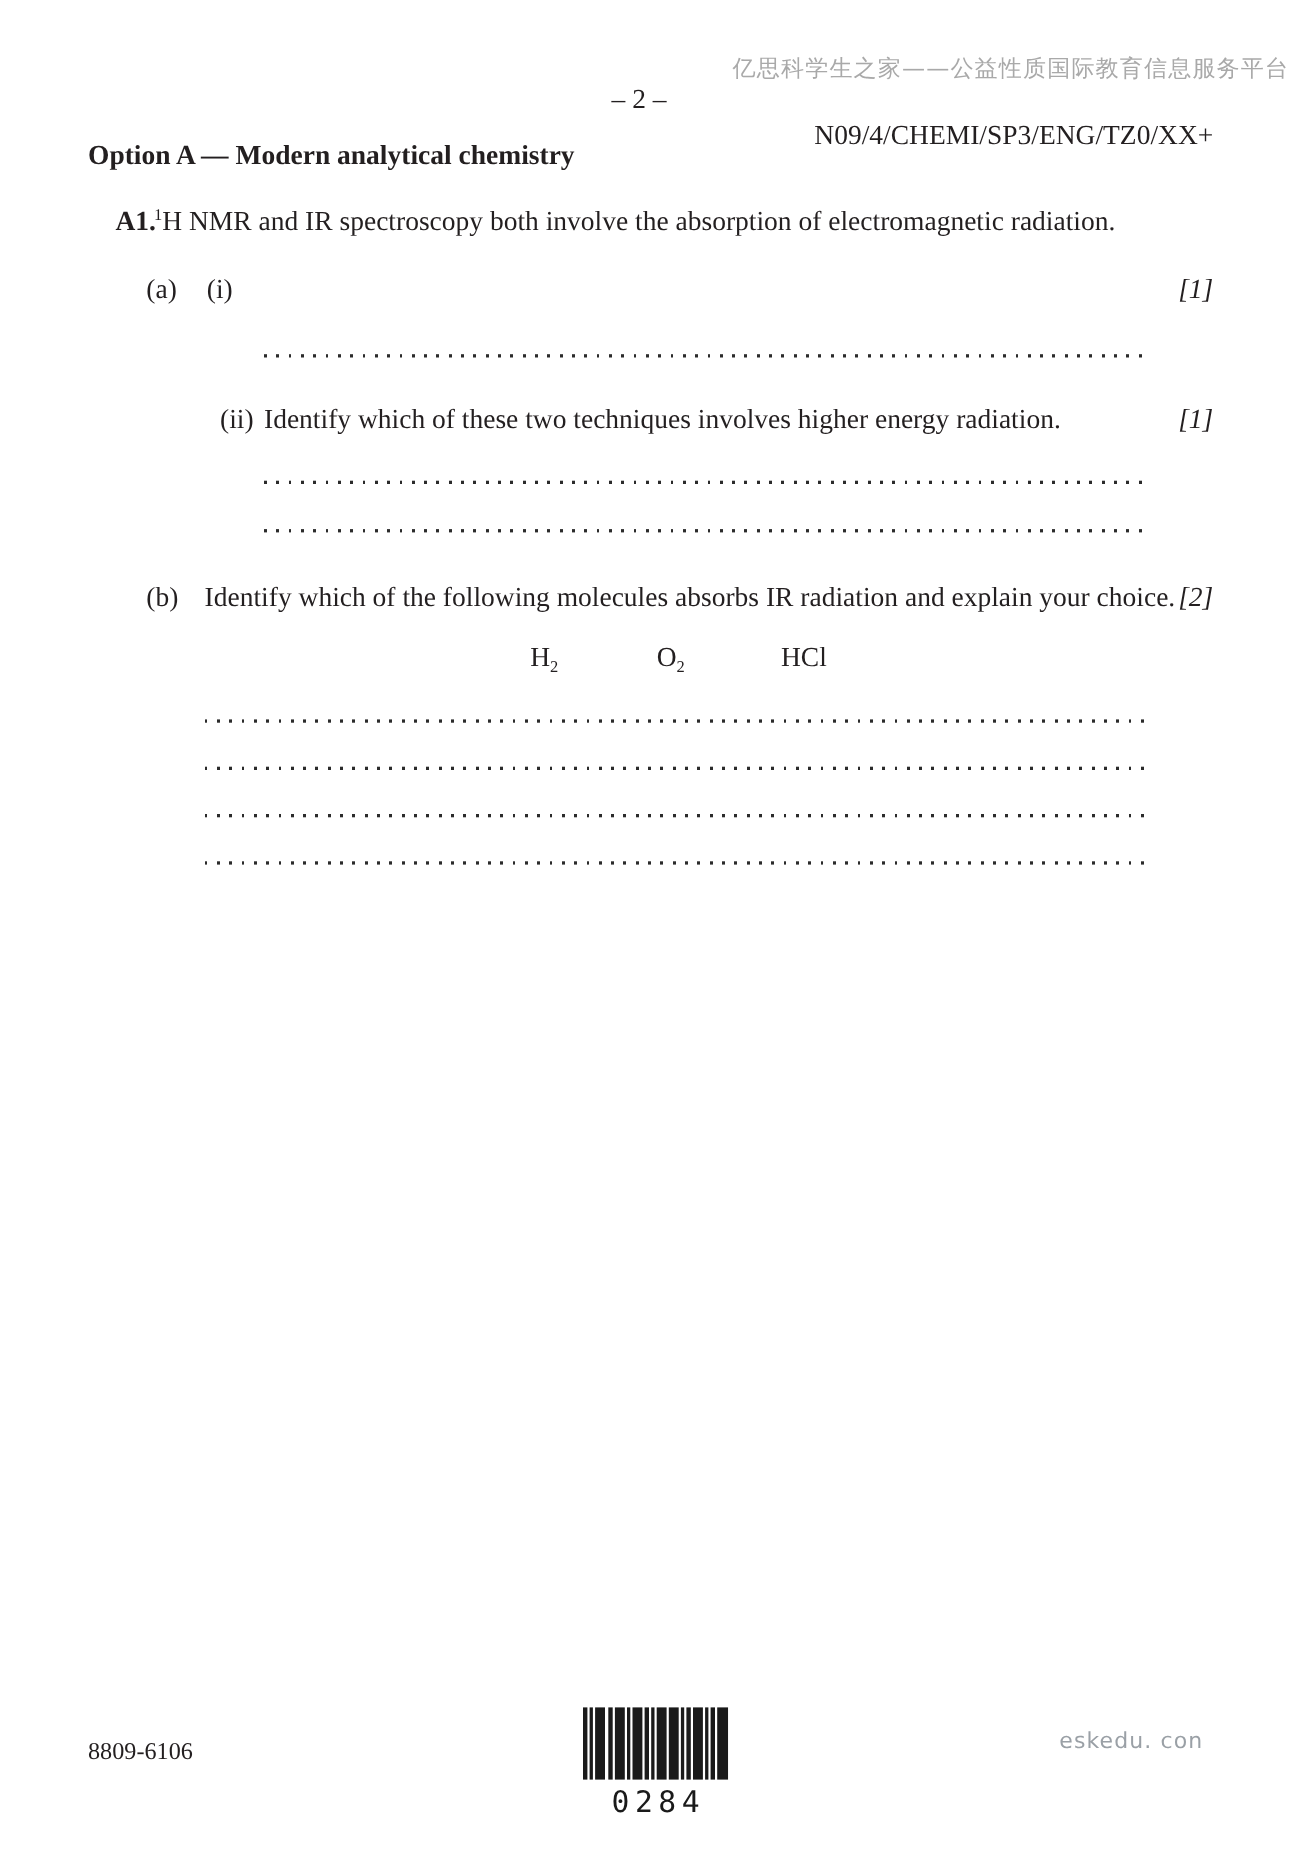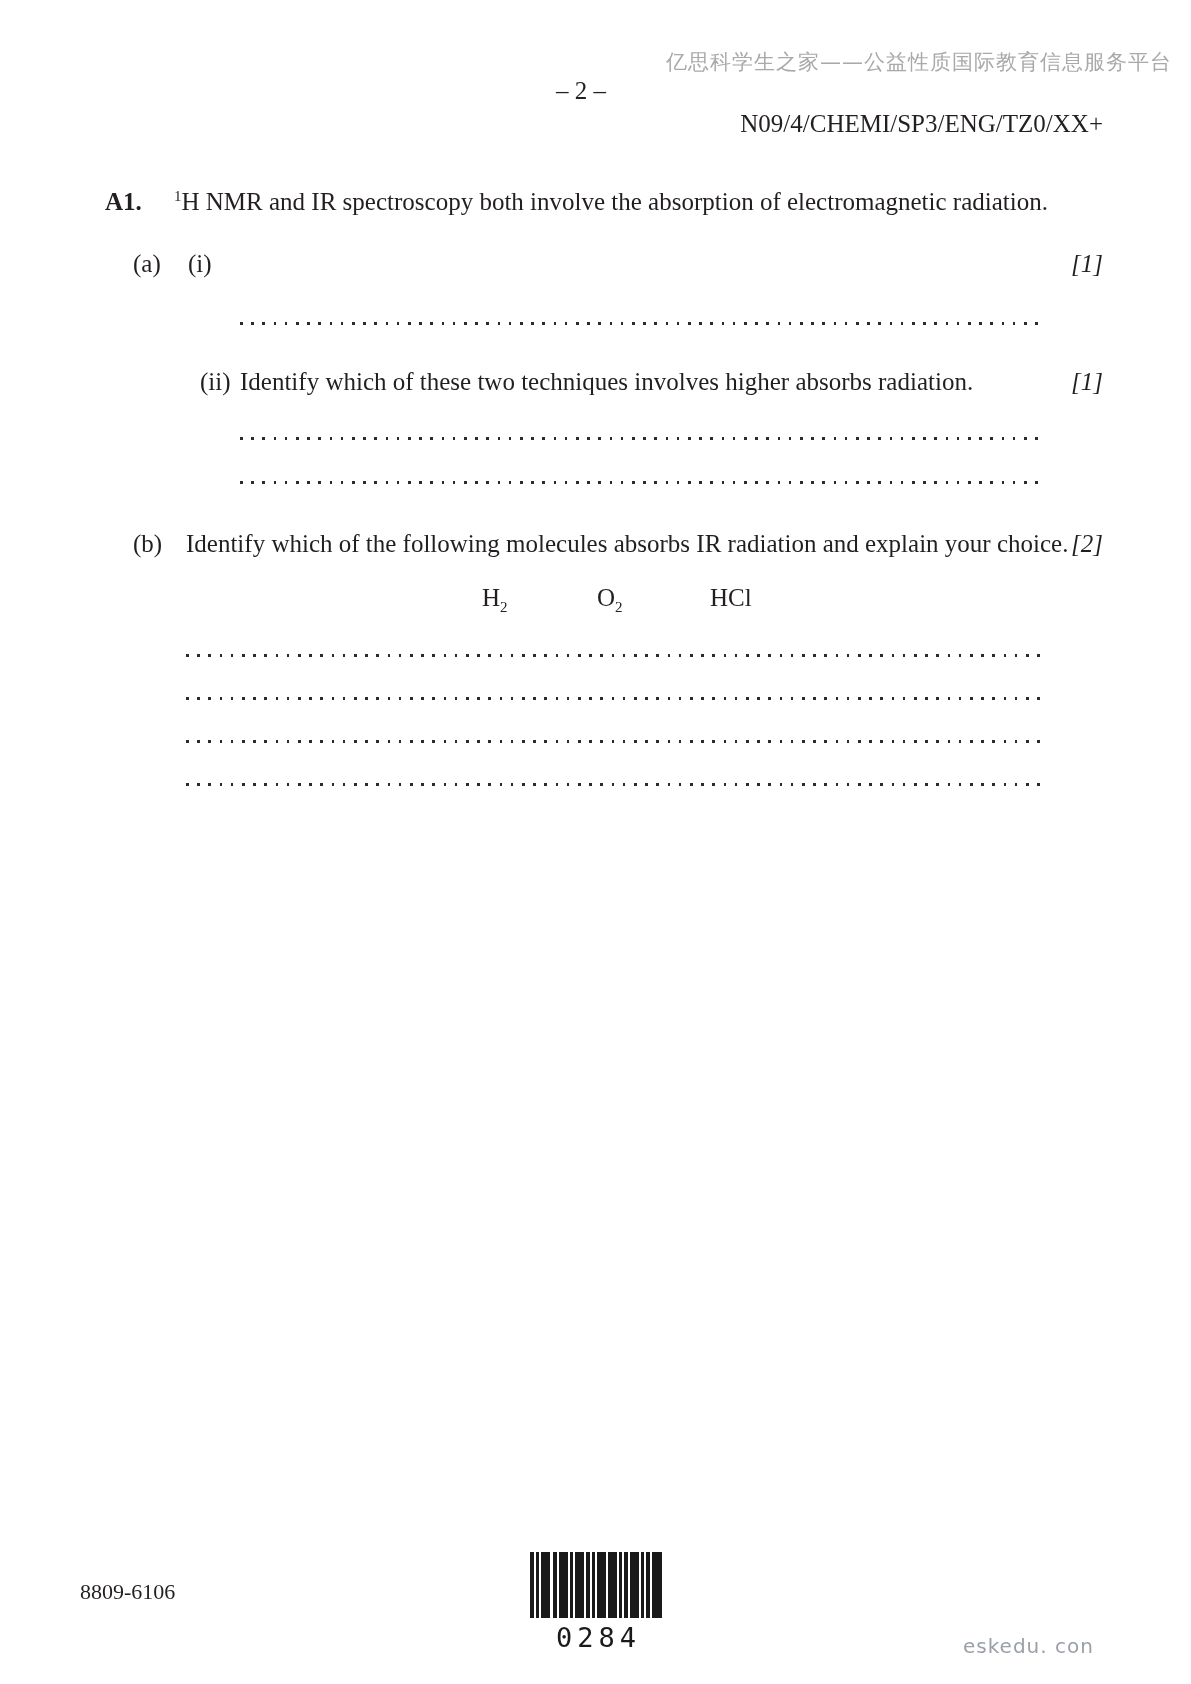--- a/index.html
+++ b/index.html
@@ -46,34 +46,35 @@
 <body>
 
 <div class="page">
 
   <div class="abs cn-watermark" style="left:666px;top:48px;">亿思科学生之家——公益性质国际教育信息服务平台</div>
 
   <div class="abs pagenum" style="left:556px;top:77px;">– 2 –</div>
 
   <div class="abs papercode" style="right:88px;top:77px;margin-top:33px;">N09/4/CHEMI/SP3/ENG/TZ0/XX+</div>
 
+  <div class="abs section-title" style="left:80px;top:128px;">Option A — Modern analytical chemistry</div>
 
   <div class="abs qnum" style="left:80px;top:188px;">A1.</div>
-  <div class="abs body-text" style="left:140px;top:188px;margin-left:34px;">
+  <div class="abs body-text" style="left:140px;top:188px;">
     <span class="supnum">1</span><span>H NMR and IR spectroscopy both involve the absorption of electromagnetic radiation.</span>
   </div>
 
   <div class="abs body-text" style="left:133px;top:250px;">(a)</div>
   <div class="abs body-text" style="left:188px;top:250px;">(i)</div>
   <div class="abs marks" style="right:88px;top:250px;">[1]</div>
 
   <div class="dots" style="left:240px;top:322px;width:803px;"></div>
 
   <div class="abs body-text" style="left:200px;top:368px;">(ii)</div>
-  <div class="abs body-text" style="left:240px;top:368px;">Identify which of these two techniques involves higher absorbs radiation.</div>
+  <div class="abs body-text" style="left:240px;top:368px;">Identify which of these two techniques involves higher energy radiation.</div>
   <div class="abs marks" style="right:88px;top:368px;">[1]</div>
 
   <div class="dots" style="left:240px;top:437px;width:803px;"></div>
   <div class="dots" style="left:240px;top:481px;width:803px;"></div>
 
   <div class="abs body-text" style="left:133px;top:530px;">(b)</div>
   <div class="abs body-text" style="left:186px;top:530px;">Identify which of the following molecules absorbs IR radiation and explain your choice.</div>
   <div class="abs marks" style="right:88px;top:530px;">[2]</div>
 
   <div class="abs molecule" style="left:482px;top:584px;">
@@ -111,15 +112,15 @@
         <rect x="94" y="0" width="4" height="66"></rect>
         <rect x="100" y="0" width="9" height="66"></rect>
         <rect x="111" y="0" width="3" height="66"></rect>
         <rect x="116" y="0" width="4" height="66"></rect>
         <rect x="122" y="0" width="10" height="66"></rect>
       </g>
     </svg>
     <span class="barcode-num">0284</span>
   </div>
 
-  <div class="abs footer-watermark" style="left:963px;top:1634px;">eskedu. con</div>
+  <div class="abs footer-watermark" style="left:963px;top:1570px;">eskedu. con</div>
 
 </div>
 
 </body></html>

